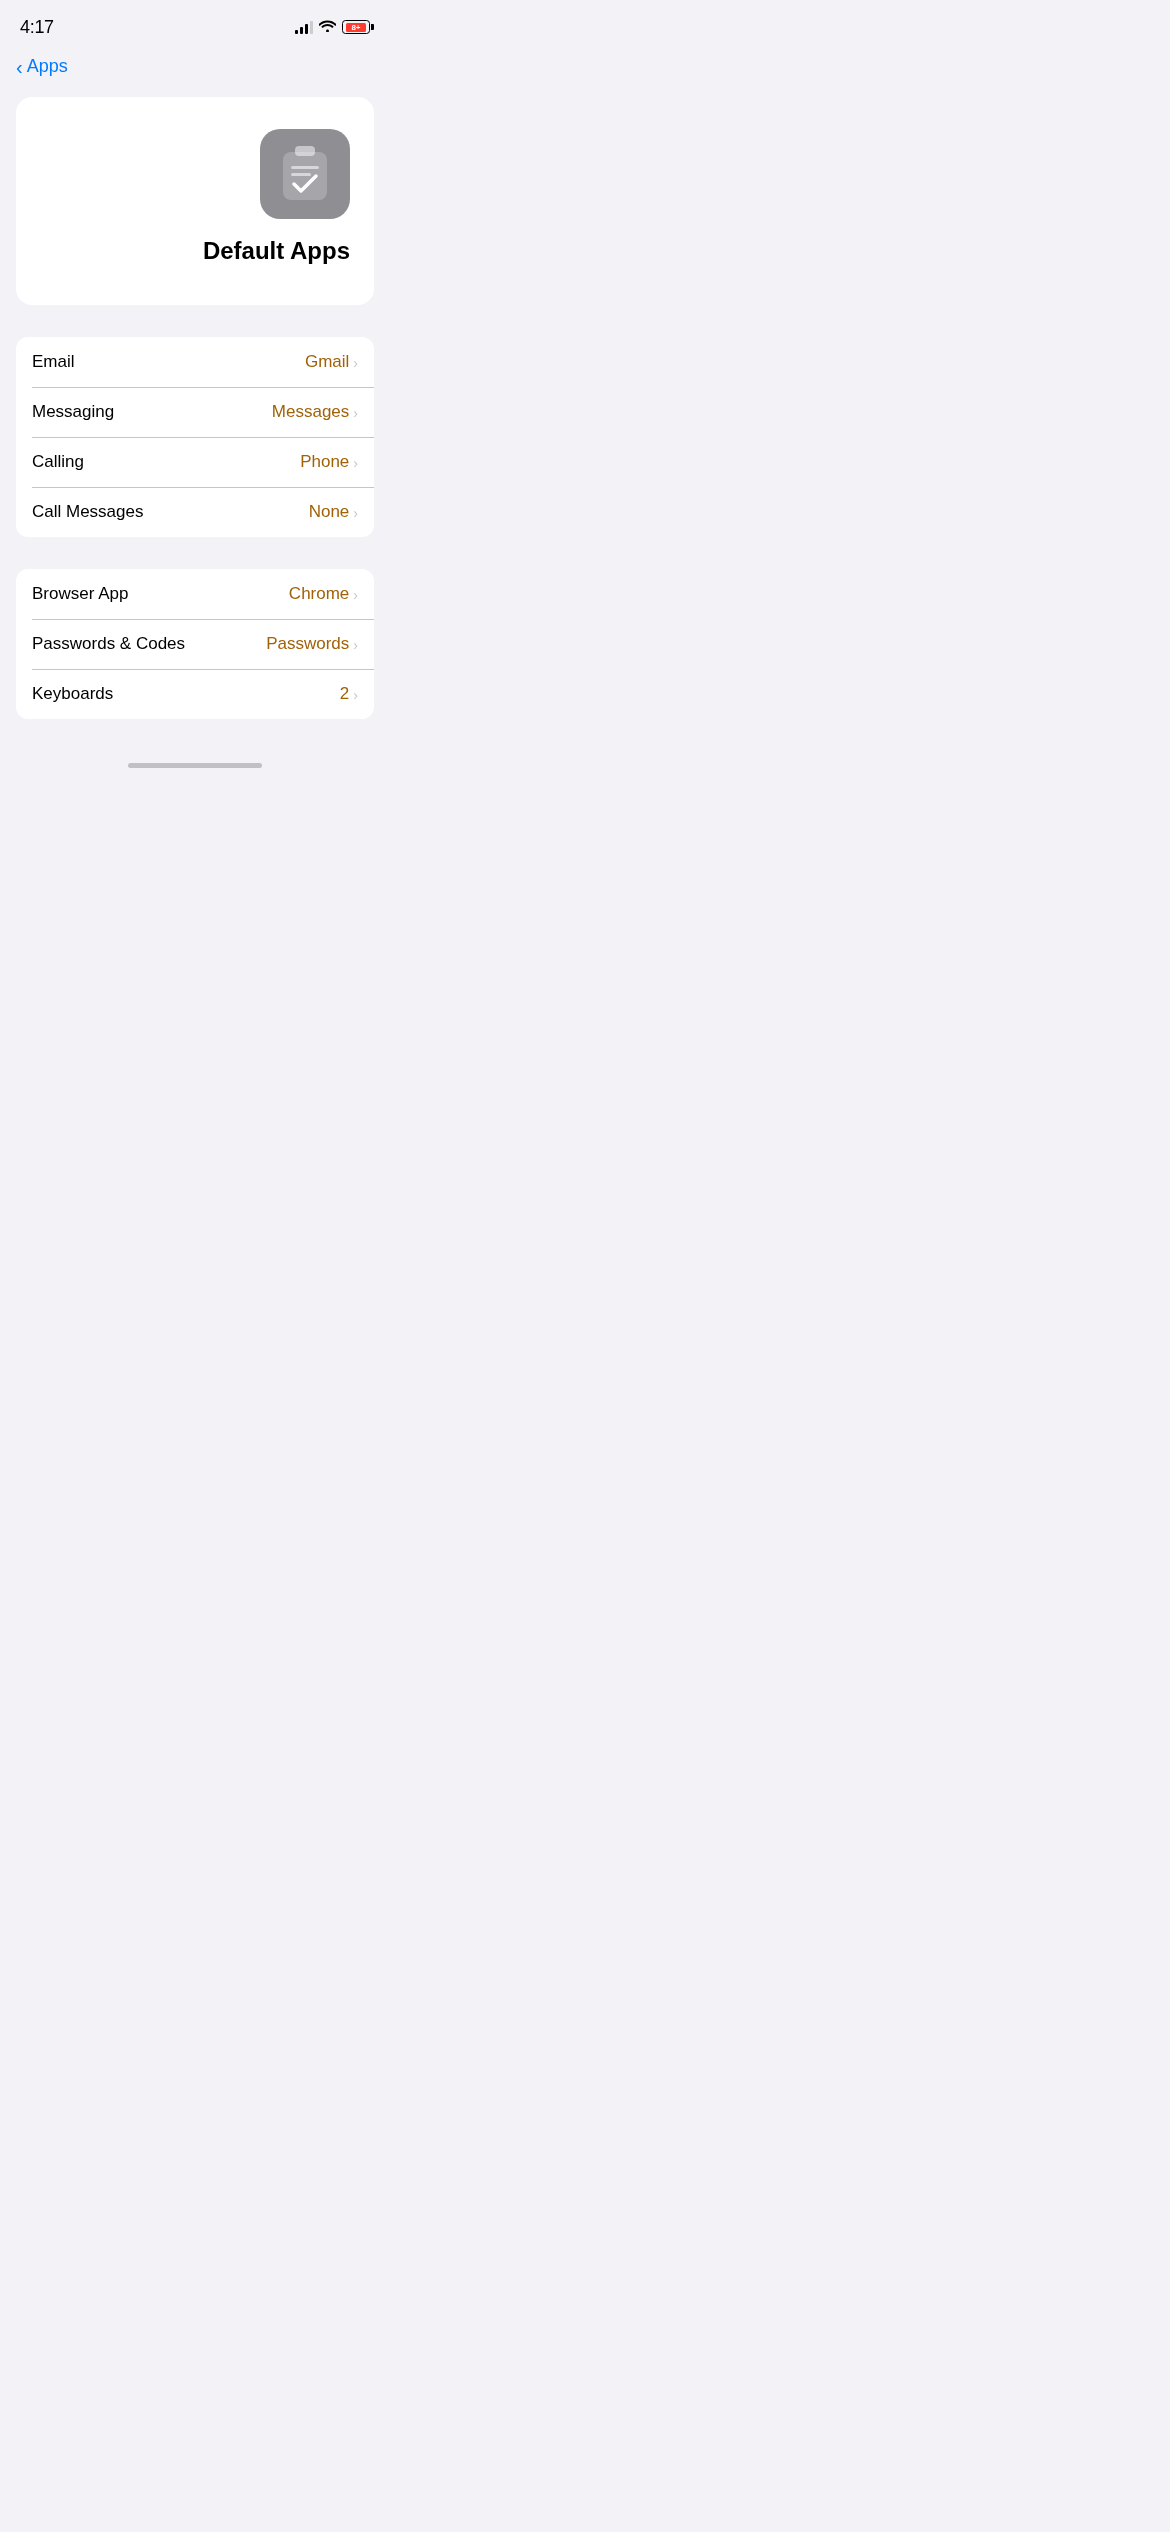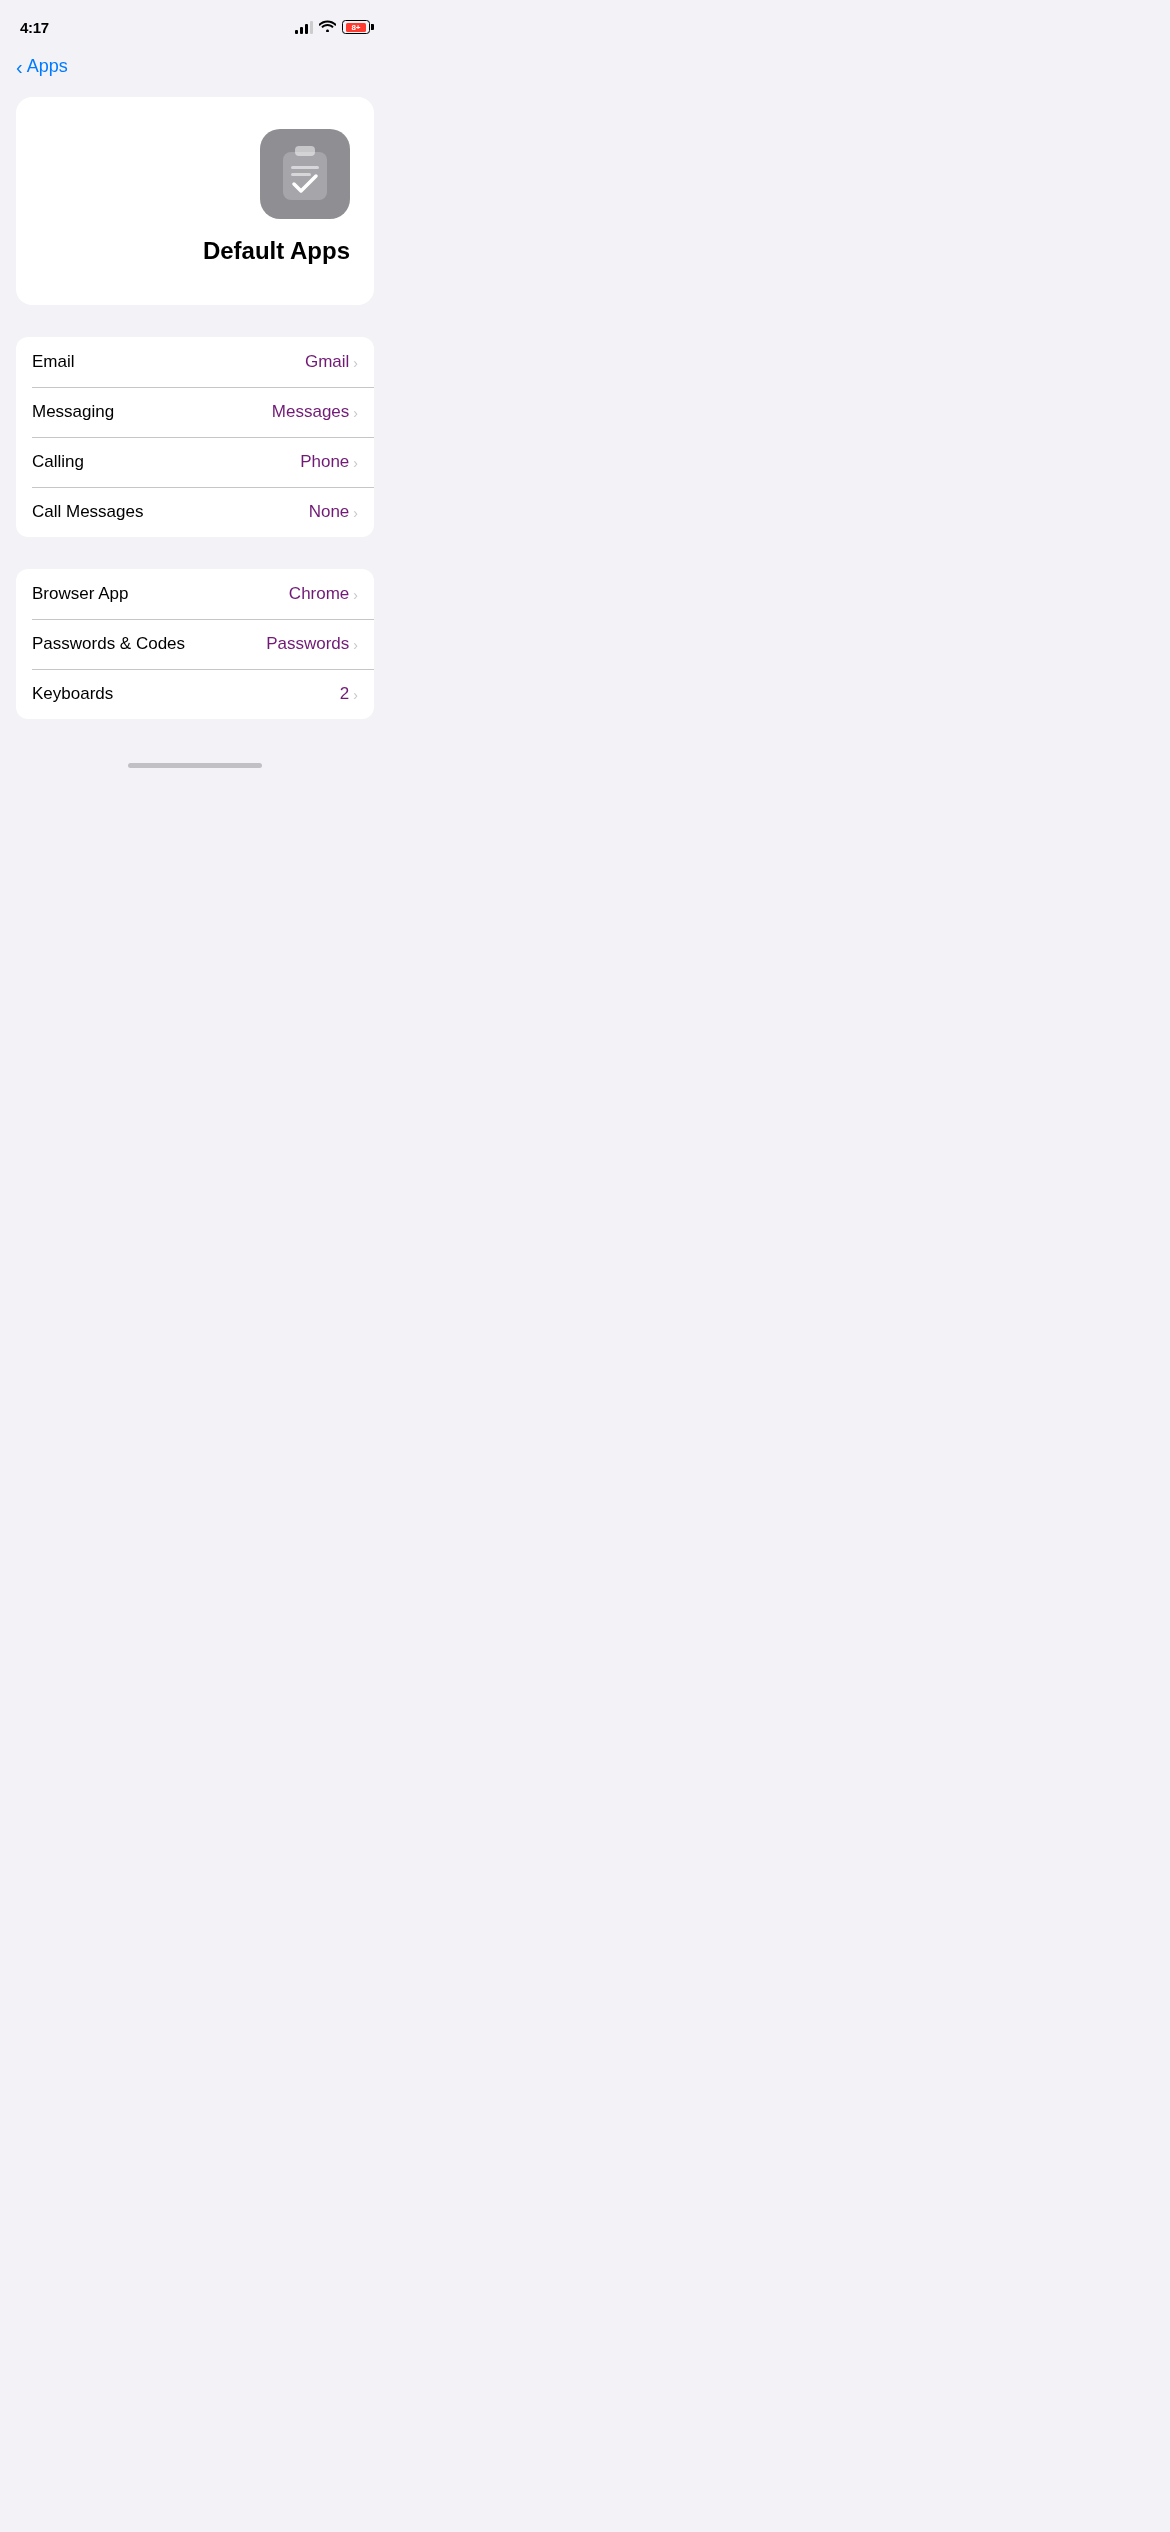--- a/index.html
+++ b/index.html
@@ -16,22 +16,22 @@
     
     .status-bar {
       display: flex;
       justify-content: space-between;
       align-items: center;
       padding: 14px 20px 8px 20px;
       height: 48px;
     }
 
     .status-time {
-      font-size: 15px;
-      font-weight: 700;
+      font-size: 18px;
+      font-weight: 400;
       color: #000;
       letter-spacing: -0.3px;
     }
 
     .status-icons {
       display: flex;
       align-items: center;
       gap: 6px;
     }
 
@@ -194,21 +194,21 @@
     }
 
     .row-right {
       display: flex;
       align-items: center;
       gap: 4px;
     }
 
     .row-value {
       font-size: 17px;
-      color: #701a75;
+      color: #a16207;
       font-weight: 400;
     }
 
     .row-chevron {
       font-size: 14px;
       color: #c7c7cc;
       font-weight: 500;
       line-height: 1;
       margin-top: 1px;
     }

